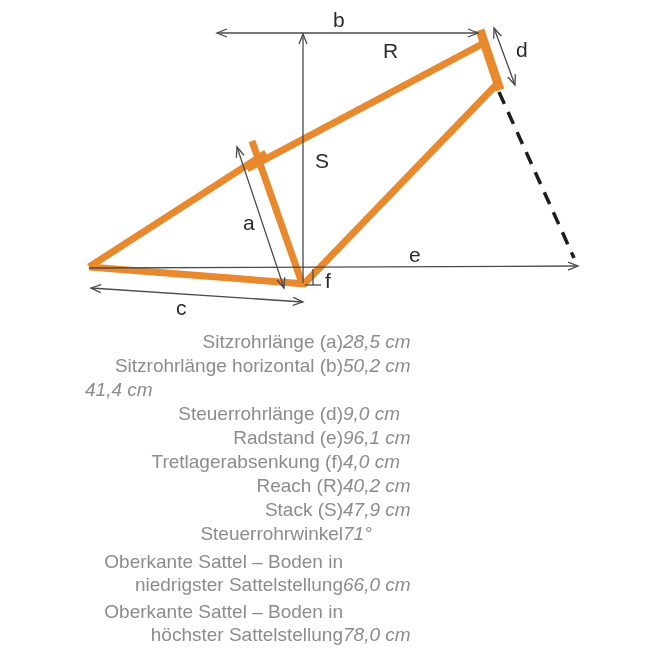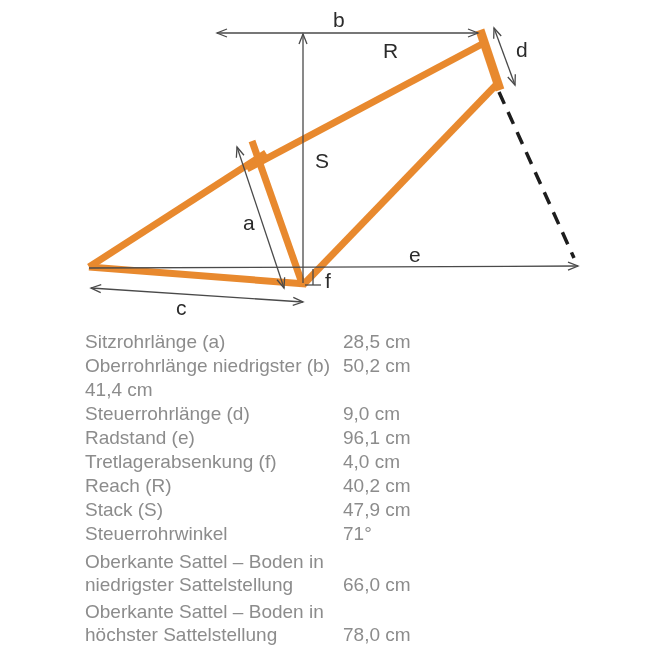--- a/index.html
+++ b/index.html
@@ -24,23 +24,23 @@
 
   
   .spec-table {
     position: absolute;
     left: 85px;
     top: 330px;
     width: 540px;
     font-size: 19px;
     color: #8c8c8c;
   }
-  .spec-row { display: flex; align-items: flex-start; height: 24px; line-height: 24px; }
+  .spec-row { display: flex; align-items: flex-start; height: 24px; line-height: 24px; text-align: right; }
   .spec-label { width: 258px; white-space: nowrap; }
-  .spec-value { white-space: nowrap; }
+  .spec-value { white-space: nowrap; font-style: italic; }
   .spec-row.tall {
     height: auto;
     margin-top: 4px;
     line-height: 23px;
     align-items: flex-end;
   }
   .spec-row.tall .spec-label { white-space: normal; }
 </style>
 </head>
 <body>
@@ -86,21 +86,21 @@
     <text class="dimlabel" x="325" y="288">f</text>
     <text class="dimlabel" x="176" y="315">c</text>
   </svg>
 
   <div class="spec-table">
     <div class="spec-row">
       <div class="spec-label">Sitzrohrlänge (a)</div>
       <div class="spec-value">28,5 cm</div>
     </div>
     <div class="spec-row">
-      <div class="spec-label">Oberrohrlänge niedrigster (b)</div>
+      <div class="spec-label">Sitzrohrlänge horizontal (b)</div>
       <div class="spec-value">50,2 cm</div>
     </div>
     <div class="spec-row">
       <div class="spec-value">41,4 cm</div>
     </div>
     <div class="spec-row">
       <div class="spec-label">Steuerrohrlänge (d)</div>
       <div class="spec-value">9,0 cm</div>
     </div>
     <div class="spec-row">

